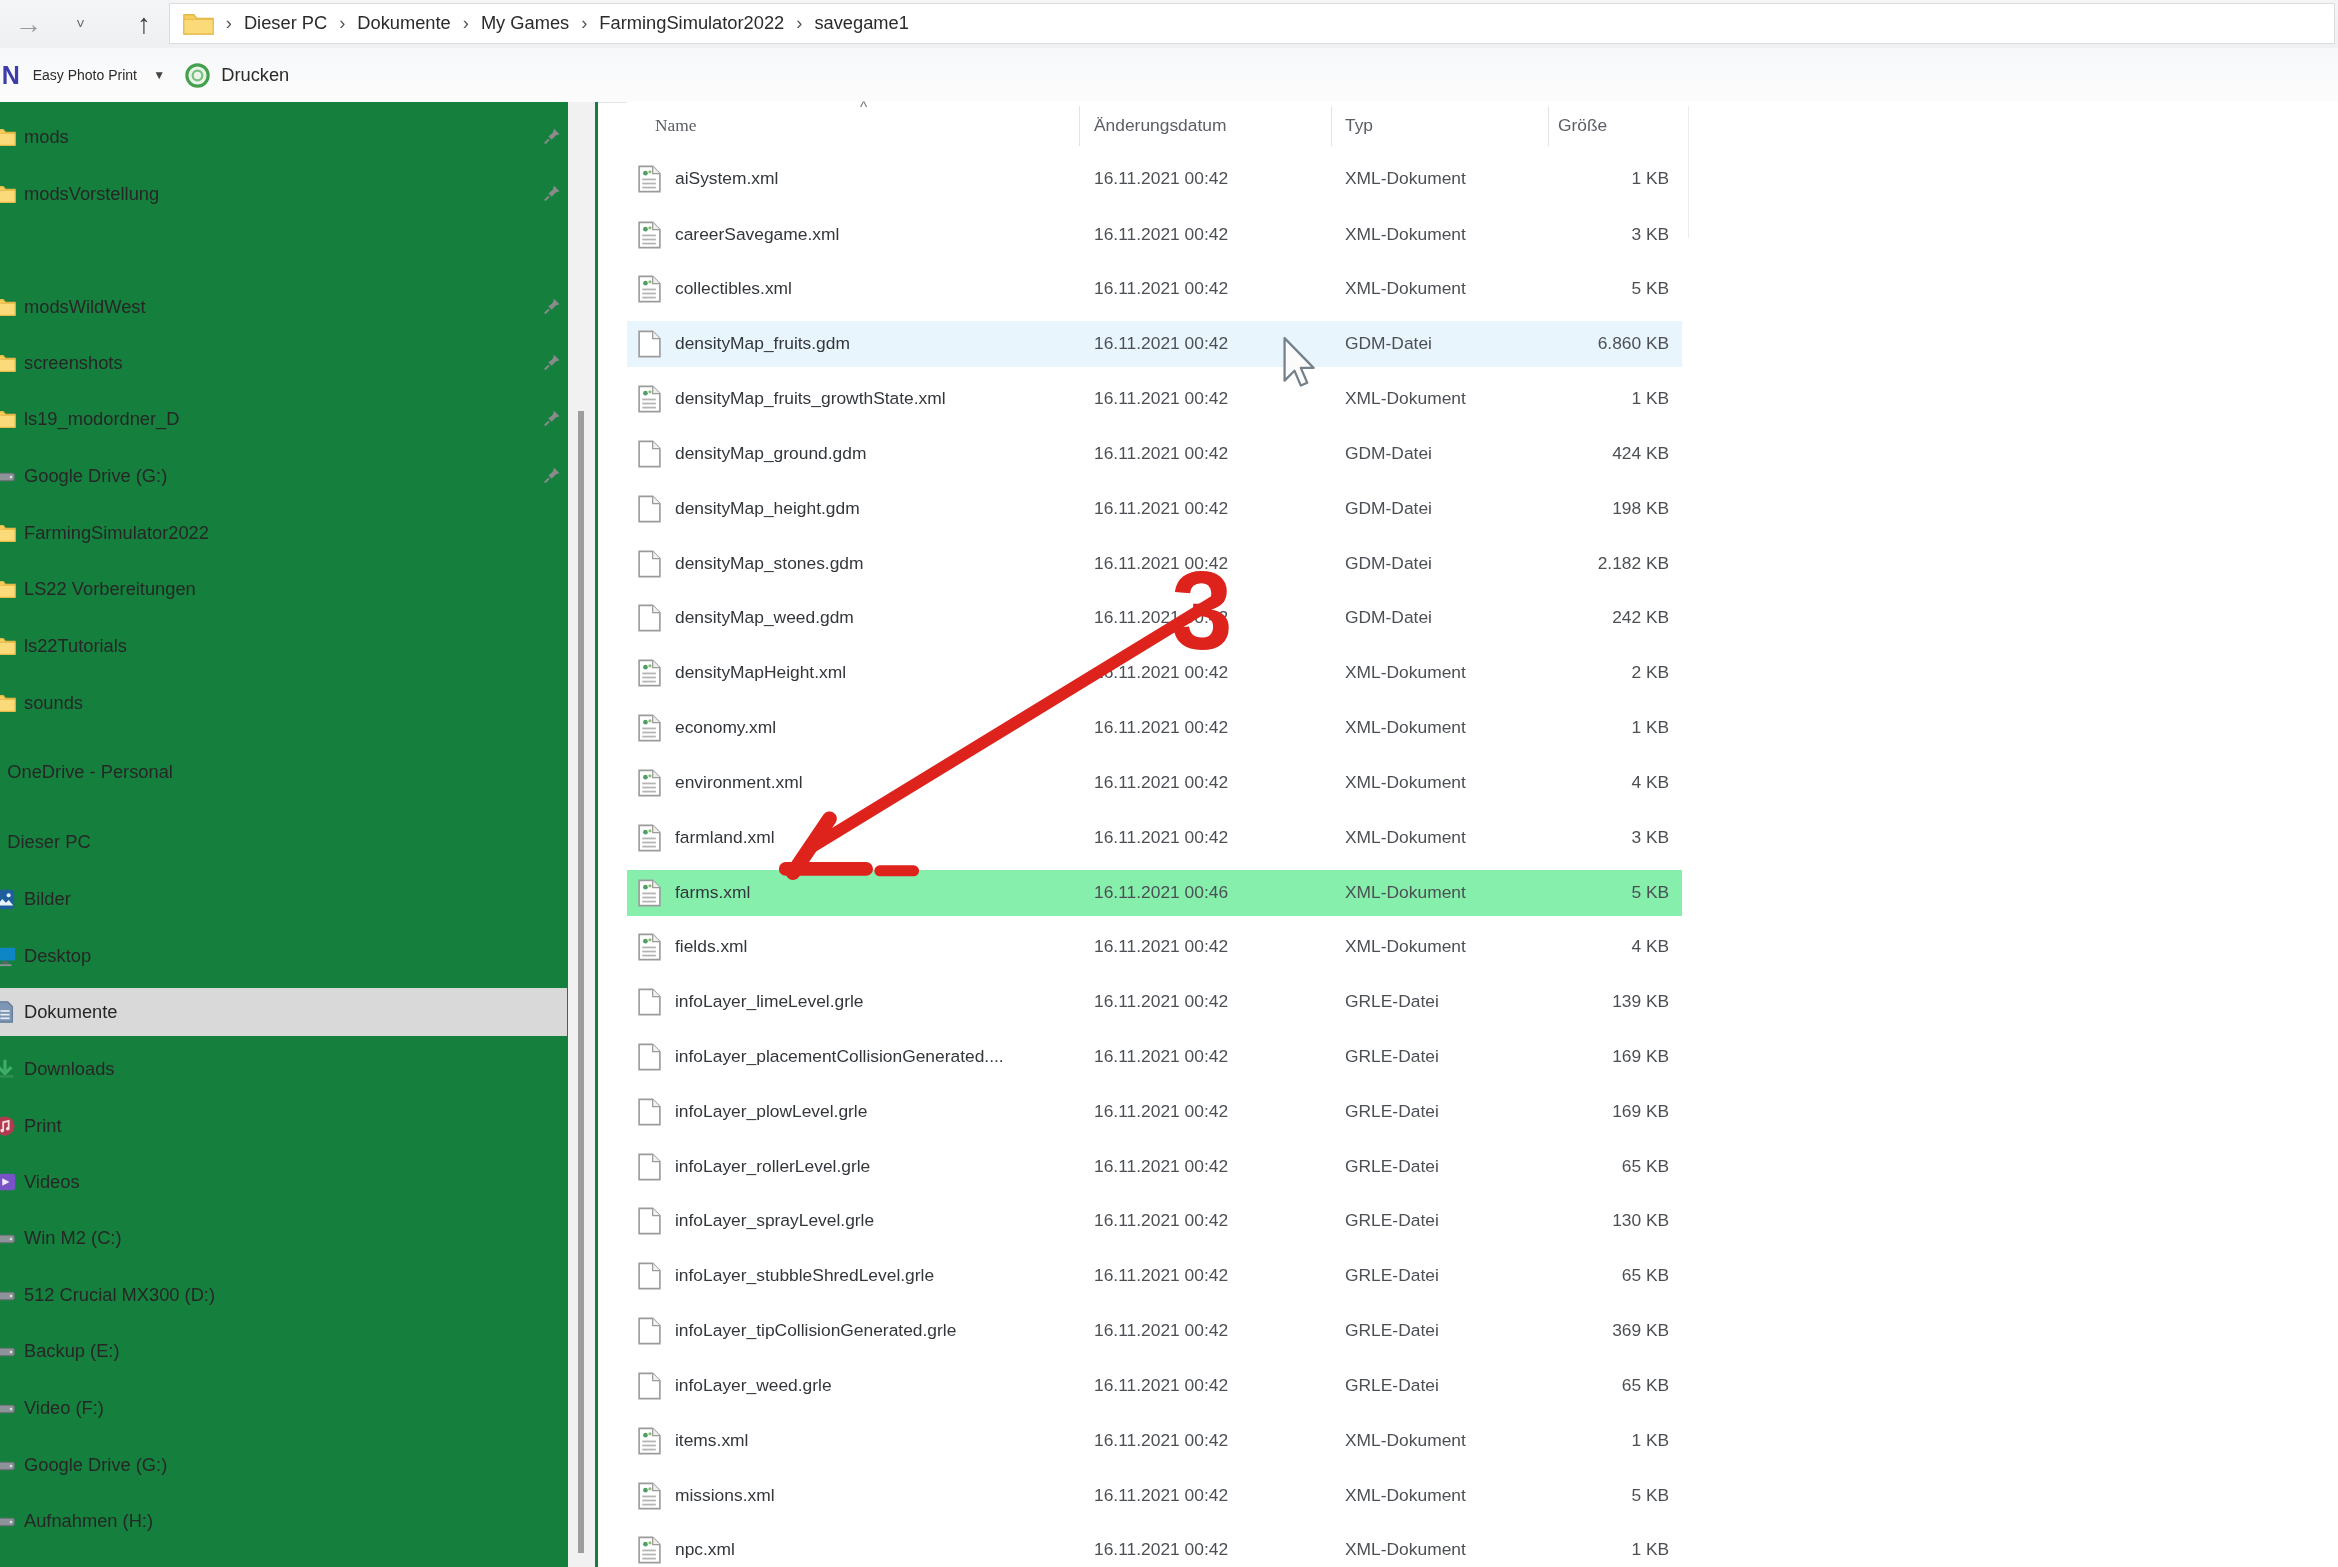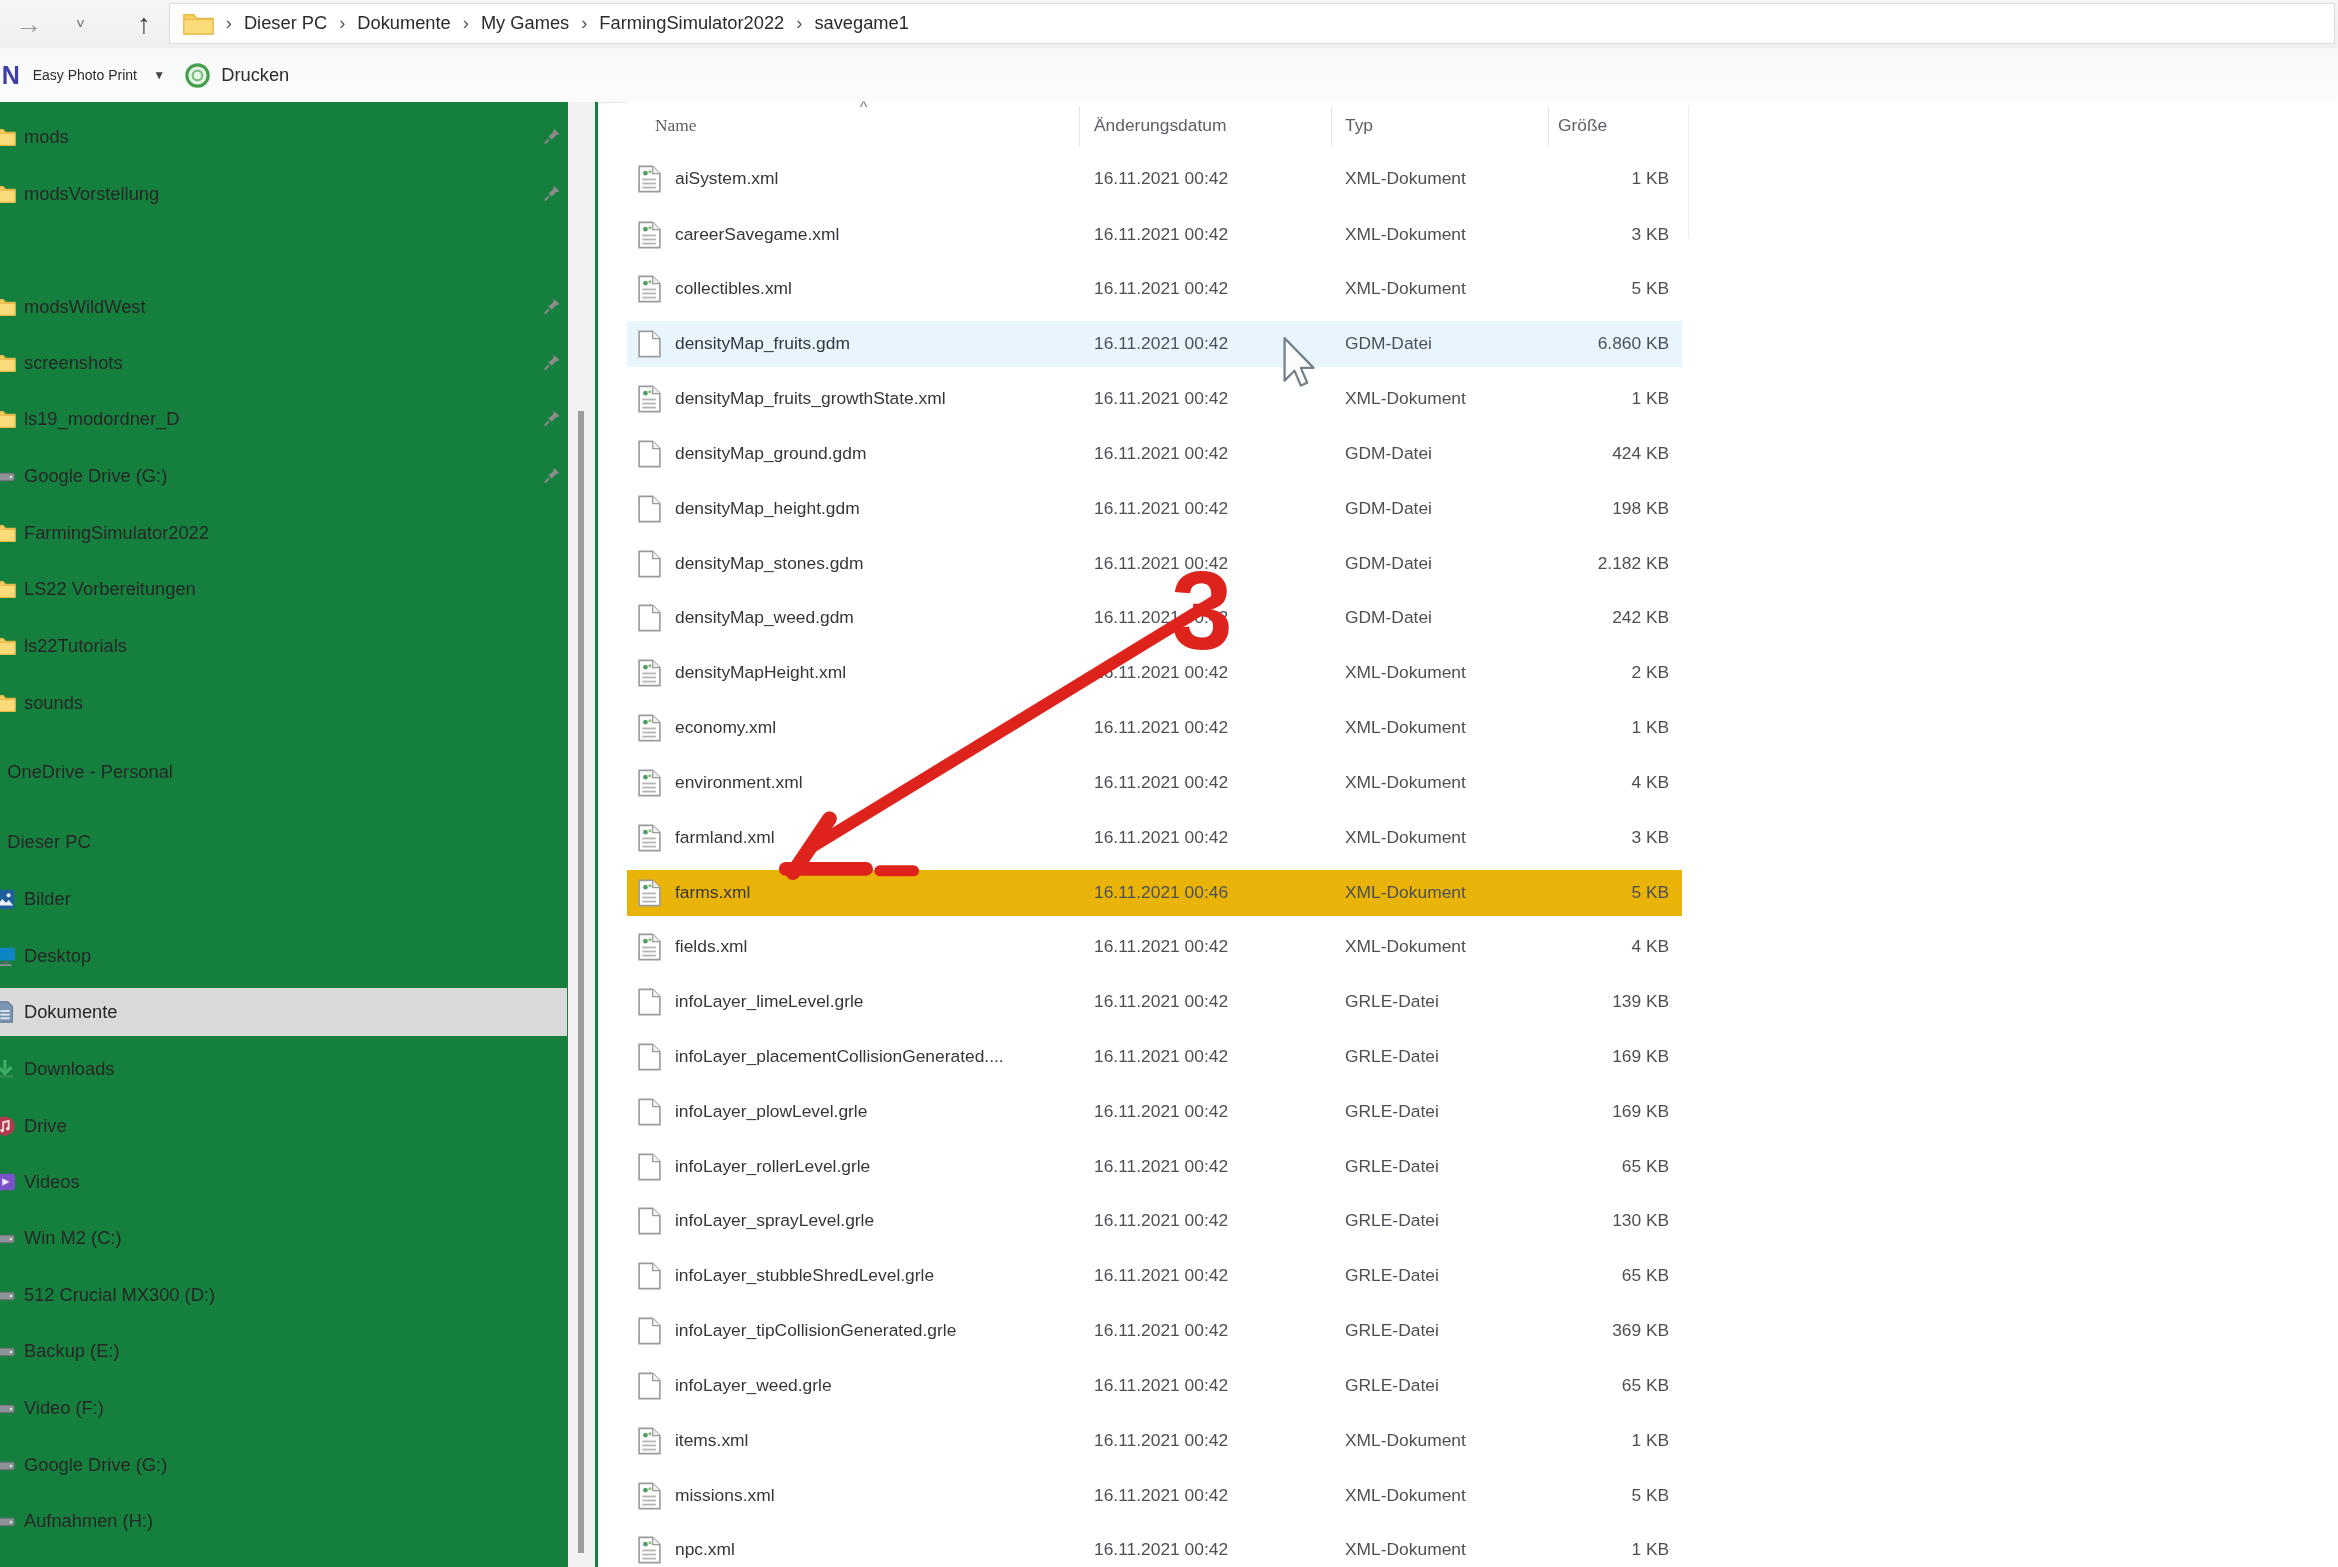--- a/index.html
+++ b/index.html
@@ -223,21 +223,21 @@
           </svg></span>
         <span class="slabel">Downloads</span>
       </div>
       <div class="sitem" style="top: 1000px;">
         <span class="sicon"><svg viewBox="0 0 24 24" width="22" height="22">
             <circle cx="12" cy="12" r="10.5" fill="#b13a4e"></circle>
             <path d="M10 17V8l6-1.5V15" fill="none" stroke="#f4dde1" stroke-width="2"></path>
             <circle cx="9" cy="17" r="2" fill="#f4dde1"></circle>
             <circle cx="15" cy="15" r="2" fill="#f4dde1"></circle>
           </svg></span>
-        <span class="slabel">Drive</span>
+        <span class="slabel">Print</span>
       </div>
       <div class="sitem" style="top: 1056px;">
         <span class="sicon"><svg viewBox="0 0 24 24" width="22" height="22">
             <rect x="1" y="3" width="22" height="18" rx="3" fill="#7a52c7"></rect>
             <path d="M9 8l8 4-8 4z" fill="#efe9fa"></path>
           </svg></span>
         <span class="slabel">Videos</span>
       </div>
       <div class="sitem" style="top: 1112px;">
         <span class="sicon"><svg viewBox="0 0 24 24" width="22" height="22">
@@ -462,21 +462,21 @@
               <circle cx="14" cy="7.5" r="1.8" fill="#8fbf6a"></circle>
               <rect x="5.5" y="15" width="15" height="2" fill="#b5b5b5"></rect>
               <rect x="5.5" y="19.5" width="15" height="2" fill="#b5b5b5"></rect>
               <rect x="5.5" y="24" width="15" height="2" fill="#b5b5b5"></rect>
             </svg></span>
           <span class="fname">farmland.xml</span>
           <span class="fdate">16.11.2021 00:42</span>
           <span class="ftype">XML-Dokument</span>
           <span class="fsize">3 KB</span>
         </div>
-        <div class="frow selected" style="top: 768px; background: #eab308;">
+        <div class="frow selected" style="top: 768px; background: #86efac;">
           <span class="ficon"><svg viewBox="0 0 27 31" width="25" height="28">
               <path d="M2 1.5h15l8 8v20H2z" fill="#fff" stroke="#9b9b9b" stroke-width="1.8"></path>
               <path d="M17 1.5v8h8" fill="#eee" stroke="#9b9b9b" stroke-width="1.4"></path>
               <circle cx="9" cy="9" r="2.6" fill="#4f9f6a"></circle>
               <circle cx="14" cy="7.5" r="1.8" fill="#8fbf6a"></circle>
               <rect x="5.5" y="15" width="15" height="2" fill="#b5b5b5"></rect>
               <rect x="5.5" y="19.5" width="15" height="2" fill="#b5b5b5"></rect>
               <rect x="5.5" y="24" width="15" height="2" fill="#b5b5b5"></rect>
             </svg></span>
           <span class="fname">farms.xml</span>

